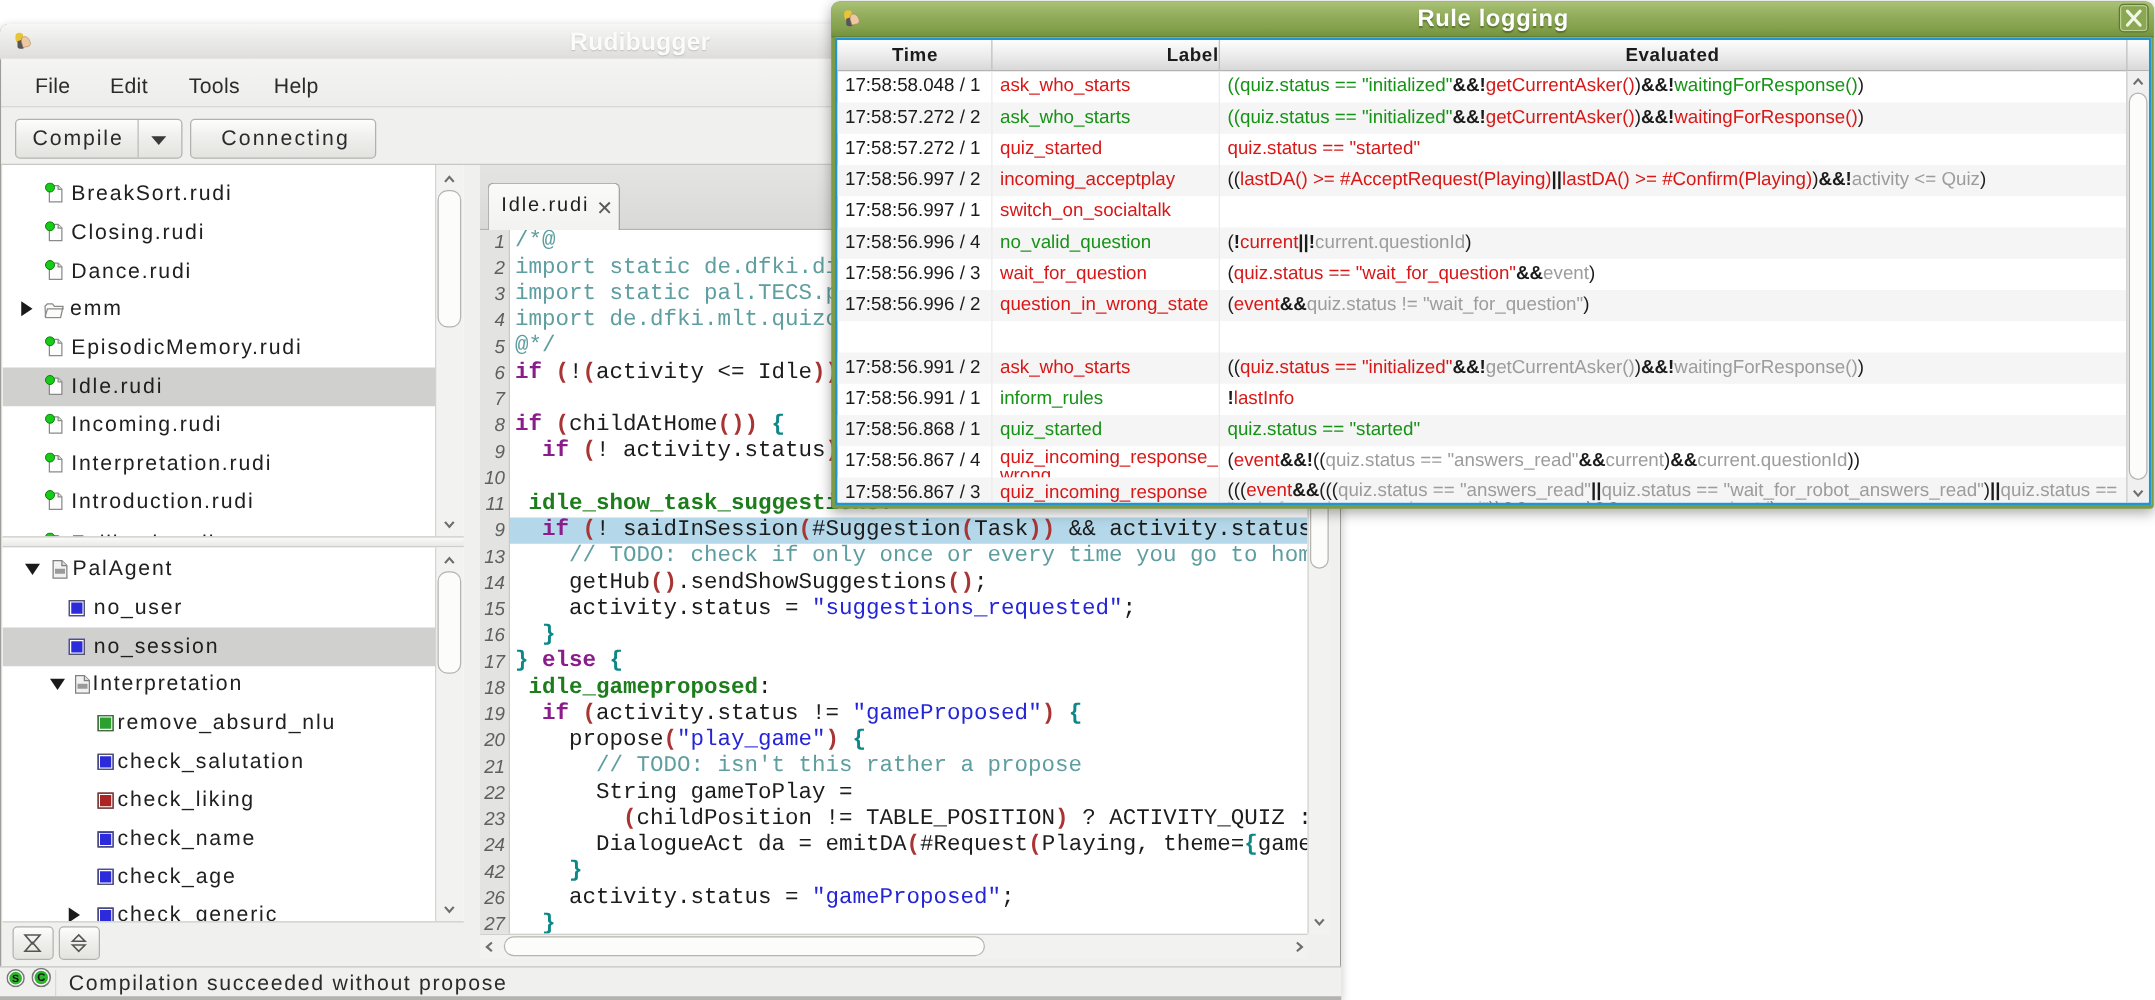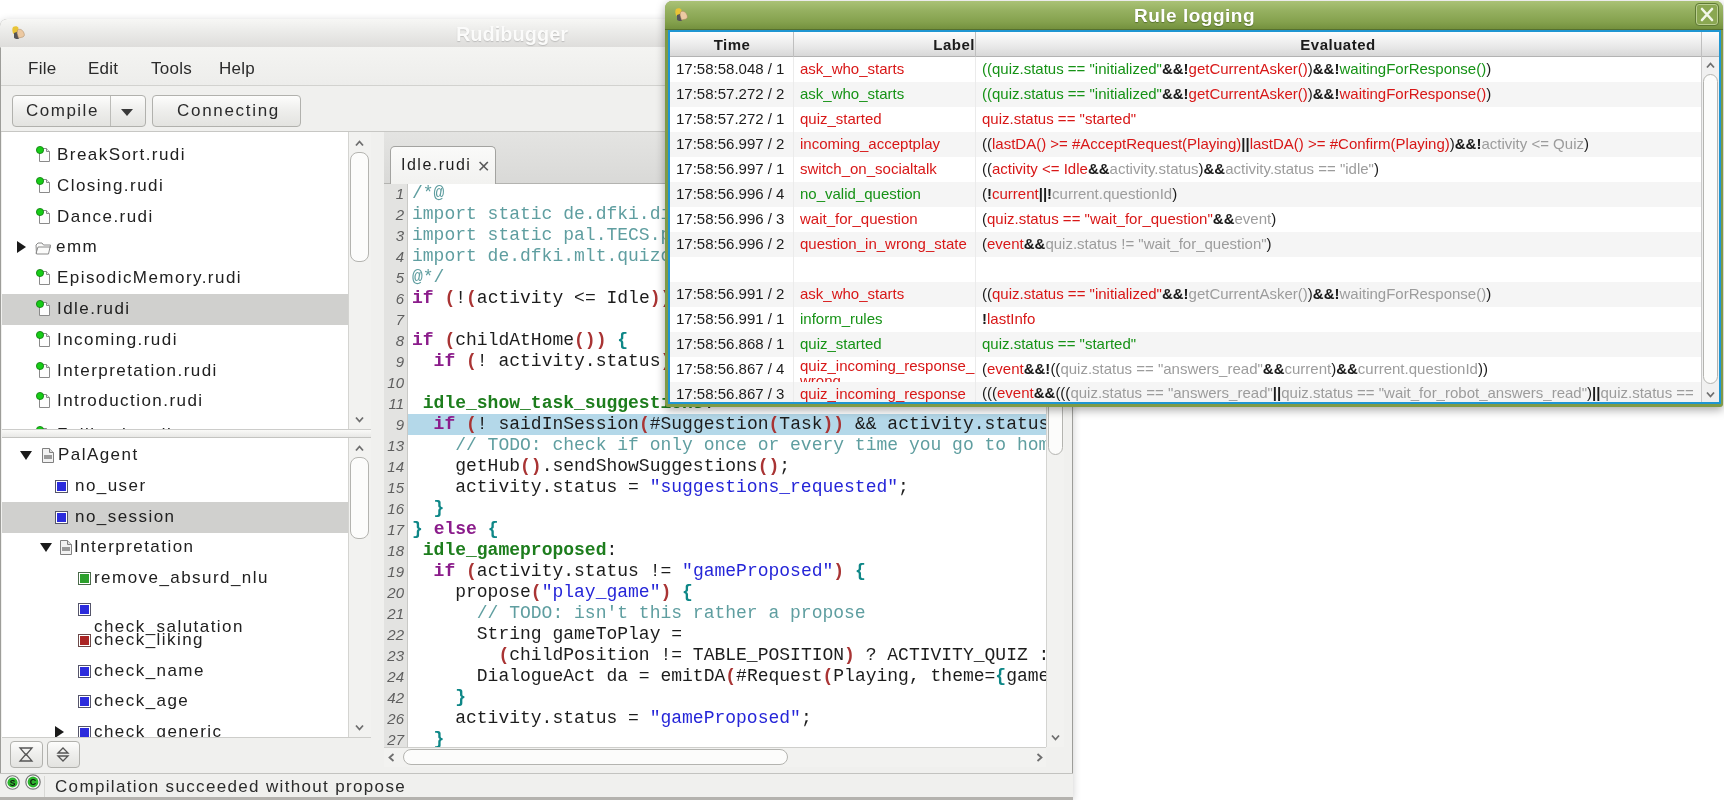--- a/index.html
+++ b/index.html
@@ -200,21 +200,21 @@
         <rect x="3" y="8" width="8" height="4" fill="#9a9a9a"></rect>
       </svg>
       <div class="abs tlabel" style="left:72px;top:5px">Interpretation</div>
     </div>
     <div class="abs trow" style="top:125px">
       <div class="abs" style="left:76px;top:9px;width:13px;height:13px;background:#2ca02c;border:1px solid #4a6a4a;box-shadow:inset 0 0 0 1px #fff;box-sizing:border-box"></div>
       <div class="abs tlabel" style="left:92px;top:5px">remove_absurd_nlu</div>
     </div>
     <div class="abs trow" style="top:156px">
       <div class="abs" style="left:76px;top:9px;width:13px;height:13px;background:#2b2bdc;border:1px solid #55556a;box-shadow:inset 0 0 0 1px #fff;box-sizing:border-box"></div>
-      <div class="abs tlabel" style="left:92px;top:23px">check_salutation</div>
+      <div class="abs tlabel" style="left:92px;top:5px">check_salutation</div>
     </div>
     <div class="abs trow" style="top:187px">
       <div class="abs" style="left:76px;top:9px;width:13px;height:13px;background:#aa2424;border:1px solid #6a4a4a;box-shadow:inset 0 0 0 1px #fff;box-sizing:border-box"></div>
       <div class="abs tlabel" style="left:92px;top:5px">check_liking</div>
     </div>
     <div class="abs trow" style="top:218px">
       <div class="abs" style="left:76px;top:9px;width:13px;height:13px;background:#2b2bdc;border:1px solid #55556a;box-shadow:inset 0 0 0 1px #fff;box-sizing:border-box"></div>
       <div class="abs tlabel" style="left:92px;top:5px">check_name</div>
     </div>
     <div class="abs trow" style="top:248px">
@@ -377,21 +377,20 @@
       <div class="rcell" style="left:312px;top:3px;width:716px;height:22px"><span class="tR">quiz.status == "started"</span></div>
     </div>
     <div class="abs rrow ralt" style="top:75px">
       <div class="rcell tK" style="left:6px;top:3px;width:116px;height:22px">17:58:56.997 / 2</div>
       <div class="rcell tR" style="left:130px;top:3px;width:178px;height:22px">incoming_acceptplay</div>
       <div class="rcell" style="left:312px;top:3px;width:716px;height:22px"><span class="tK">((</span><span class="tR">lastDA() &gt;= #AcceptRequest(Playing)</span><span class="op">||</span><span class="tR">lastDA() &gt;= #Confirm(Playing)</span><span class="tK">)</span><span class="op">&amp;&amp;!</span><span class="tY">activity &lt;= Quiz</span><span class="tK">)</span></div>
     </div>
     <div class="abs rrow" style="top:100px">
       <div class="rcell tK" style="left:6px;top:3px;width:116px;height:22px">17:58:56.997 / 1</div>
       <div class="rcell tR" style="left:130px;top:3px;width:178px;height:22px">switch_on_socialtalk</div>
-      <div class="rcell" style="left:312px;top:3px;width:716px;height:22px"><span class="tK">((</span><span class="tR">activity &lt;= Idle</span><span class="op">&amp;&amp;</span><span class="tY">activity.status</span><span class="tK">)</span><span class="op">&amp;&amp;</span><span class="tY">activity.status == "idle"</span><span class="tK">)</span></div>
     </div>
     <div class="abs rrow ralt" style="top:125px">
       <div class="rcell tK" style="left:6px;top:3px;width:116px;height:22px">17:58:56.996 / 4</div>
       <div class="rcell tG" style="left:130px;top:3px;width:178px;height:22px">no_valid_question</div>
       <div class="rcell" style="left:312px;top:3px;width:716px;height:22px"><span class="tK">(</span><span class="op">!</span><span class="tR">current</span><span class="op">||!</span><span class="tY">current.questionId</span><span class="tK">)</span></div>
     </div>
     <div class="abs rrow" style="top:150px">
       <div class="rcell tK" style="left:6px;top:3px;width:116px;height:22px">17:58:56.996 / 3</div>
       <div class="rcell tR" style="left:130px;top:3px;width:178px;height:22px">wait_for_question</div>
       <div class="rcell" style="left:312px;top:3px;width:716px;height:22px"><span class="tK">(</span><span class="tR">quiz.status == "wait_for_question"</span><span class="op">&amp;&amp;</span><span class="tY">event</span><span class="tK">)</span></div>

